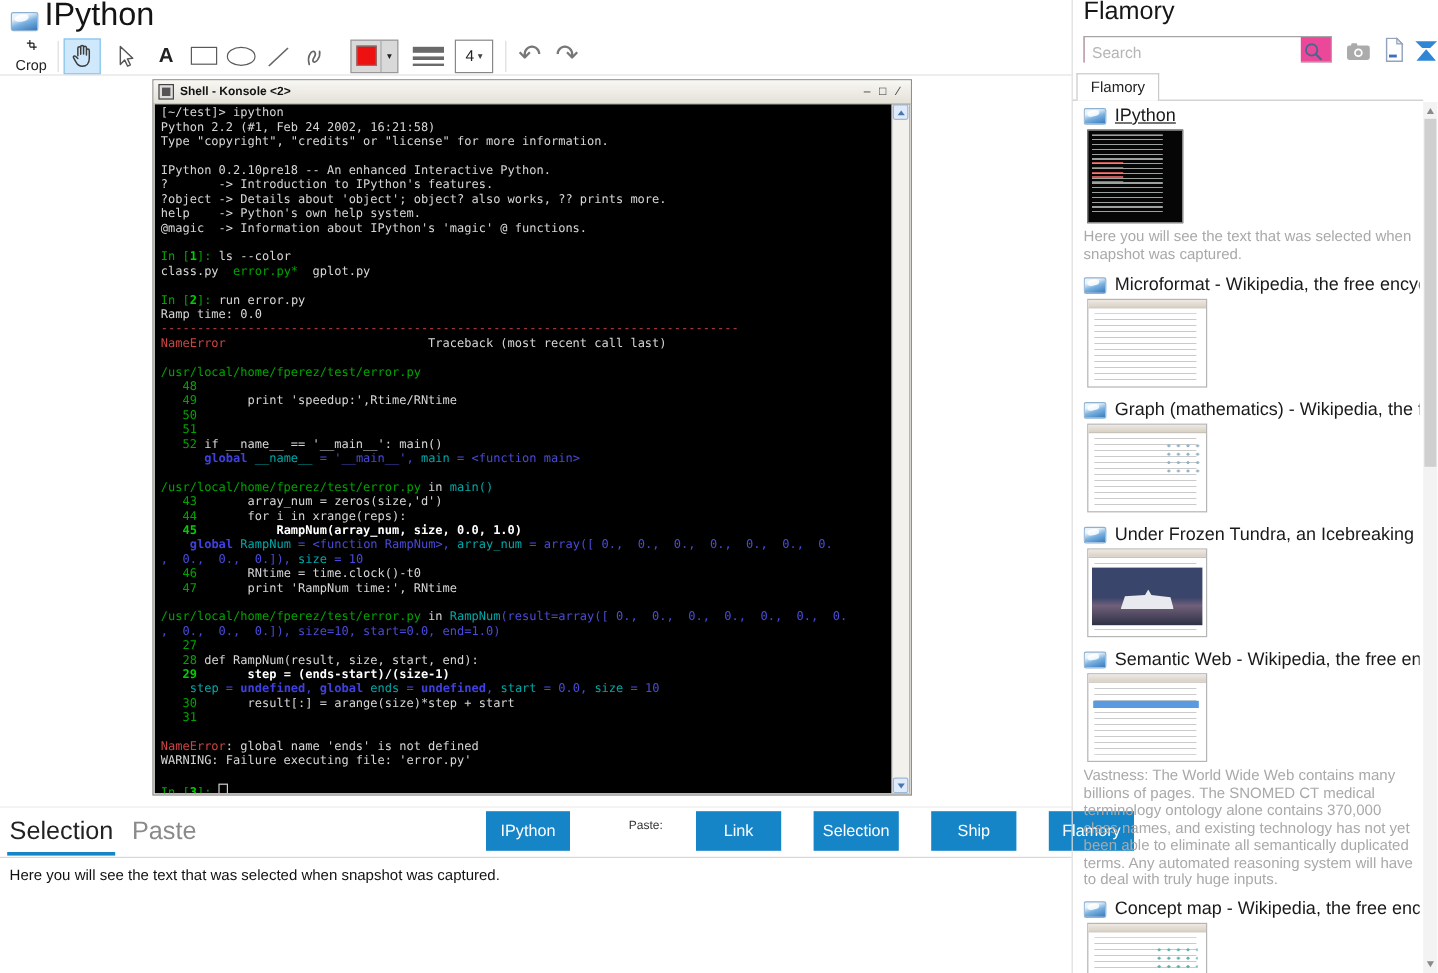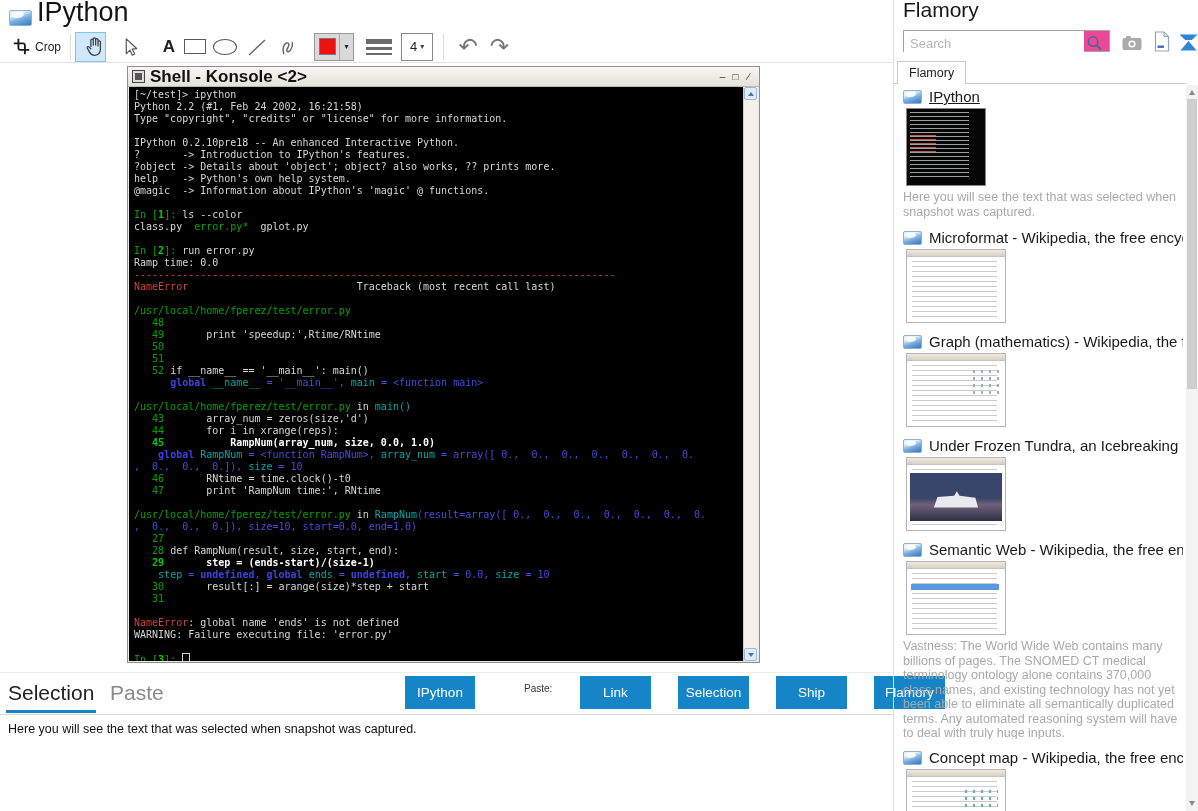--- a/index.html
+++ b/index.html
@@ -11,21 +11,21 @@
   .app-thumb-icon{display:inline-block;position:relative;border:1px solid #8fb0d0;border-radius:2px;
       background:linear-gradient(160deg,#eaf4fc 25%,#7ab1e0 55%,#3579bd);}
   .app-thumb-icon::after{content:"";position:absolute;left:2px;top:1px;width:56%;height:40%;
       background:#fff;opacity:.85;border-radius:50%/60%;transform:rotate(-10deg);}
   #hdr-icon{position:absolute;left:9px;top:10px;width:21px;height:14px;}
   #page-title{position:absolute;left:37px;top:-3px;margin:0;font-size:27px;font-weight:400;color:#141414;}
 
   
   #toolbar{position:absolute;left:0;top:30px;width:893px;height:33px;display:flex;align-items:center;}
   .tb-sep{width:1px;height:26px;background:#ddd;margin:0 4px;}
-  .tool{height:28px;display:flex;align-items:center;justify-content:flex-end;background:transparent;border:1px solid transparent;}
+  .tool{height:28px;display:flex;align-items:center;justify-content:center;background:transparent;border:1px solid transparent;flex-direction:column;}
   .tool.sq{width:29px;}
   .tool.selected{background:#cfe8fb;border-color:#86c3ea;}
   #crop-btn{margin-left:8px;display:flex;align-items:center;gap:5px;height:28px;padding:0 4px;}
   #crop-btn span{font-size:12px;color:#222;}
   .letterA{font-size:17px;font-weight:600;color:#222;}
   .rect-glyph{width:20px;height:13px;border:1.5px solid #5a5a5a;}
   .ellipse-glyph{width:22px;height:14px;border:1.5px solid #5a5a5a;border-radius:50%;}
   #color-combo{margin-left:14px;display:flex;height:26px;border:1px solid #999;background:#d9d9d9;}
   #color-combo .swpart{width:24px;display:flex;align-items:center;justify-content:center;border-right:1px solid #aaa;}
   #color-swatch{width:15px;height:15px;border:1px solid #777;}
@@ -41,21 +41,21 @@
   .arrow-glyph{font-family:"DejaVu Sans",sans-serif;font-size:23px;color:#777;line-height:1;}
   #main-divider{position:absolute;left:0;top:62px;width:893px;height:1px;background:#e2e2e2;}
 
   
   #konsole{position:absolute;left:127px;top:66px;width:633px;height:597px;border:1px solid #8f8f8f;
       background:#ece9e2;box-sizing:border-box;}
   #k-titlebar{height:19px;background:linear-gradient(#f8f7f3,#e4e1d8);border-bottom:1px solid #bdb9ae;
       display:flex;align-items:center;padding:0 4px;}
   #k-icon{width:11px;height:11px;border:1px solid #444;background:#ddd;margin-right:5px;position:relative;flex:none;}
   #k-icon::after{content:"";position:absolute;inset:2px;background:#555;}
-  #k-title{font-size:17px;font-weight:bold;color:#111;flex:1;white-space:nowrap;}
+  #k-title{font-size:10px;font-weight:bold;color:#111;flex:1;white-space:nowrap;}
   .k-btn{font-size:10px;color:#333;width:13px;text-align:center;line-height:14px;}
   #k-body{position:absolute;top:20px;left:1px;right:1px;bottom:1px;background:#000;display:flex;}
   #terminal-text{flex:1;padding:2px 0 0 5px;font-family:"DejaVu Sans Mono",monospace;font-size:10px;
       line-height:12px;white-space:pre;overflow:hidden;color:#d6d6d6;}
   .tline{height:12px;}
   .cursor{display:inline-block;width:6px;height:9px;border:1px solid #cfcfcf;vertical-align:-1px;}
   #k-scroll{width:14px;background:#f2f1ec;border-left:1px solid #cfcfcf;position:relative;flex:none;}
   .k-sbtn{position:absolute;left:0;width:13px;height:13px;background:#dfeafa;border:1px solid #9db8d9;
       border-radius:2px;display:flex;align-items:center;justify-content:center;box-sizing:border-box;}
   .k-sbtn.top{top:0;} .k-sbtn.bot{bottom:0;}

